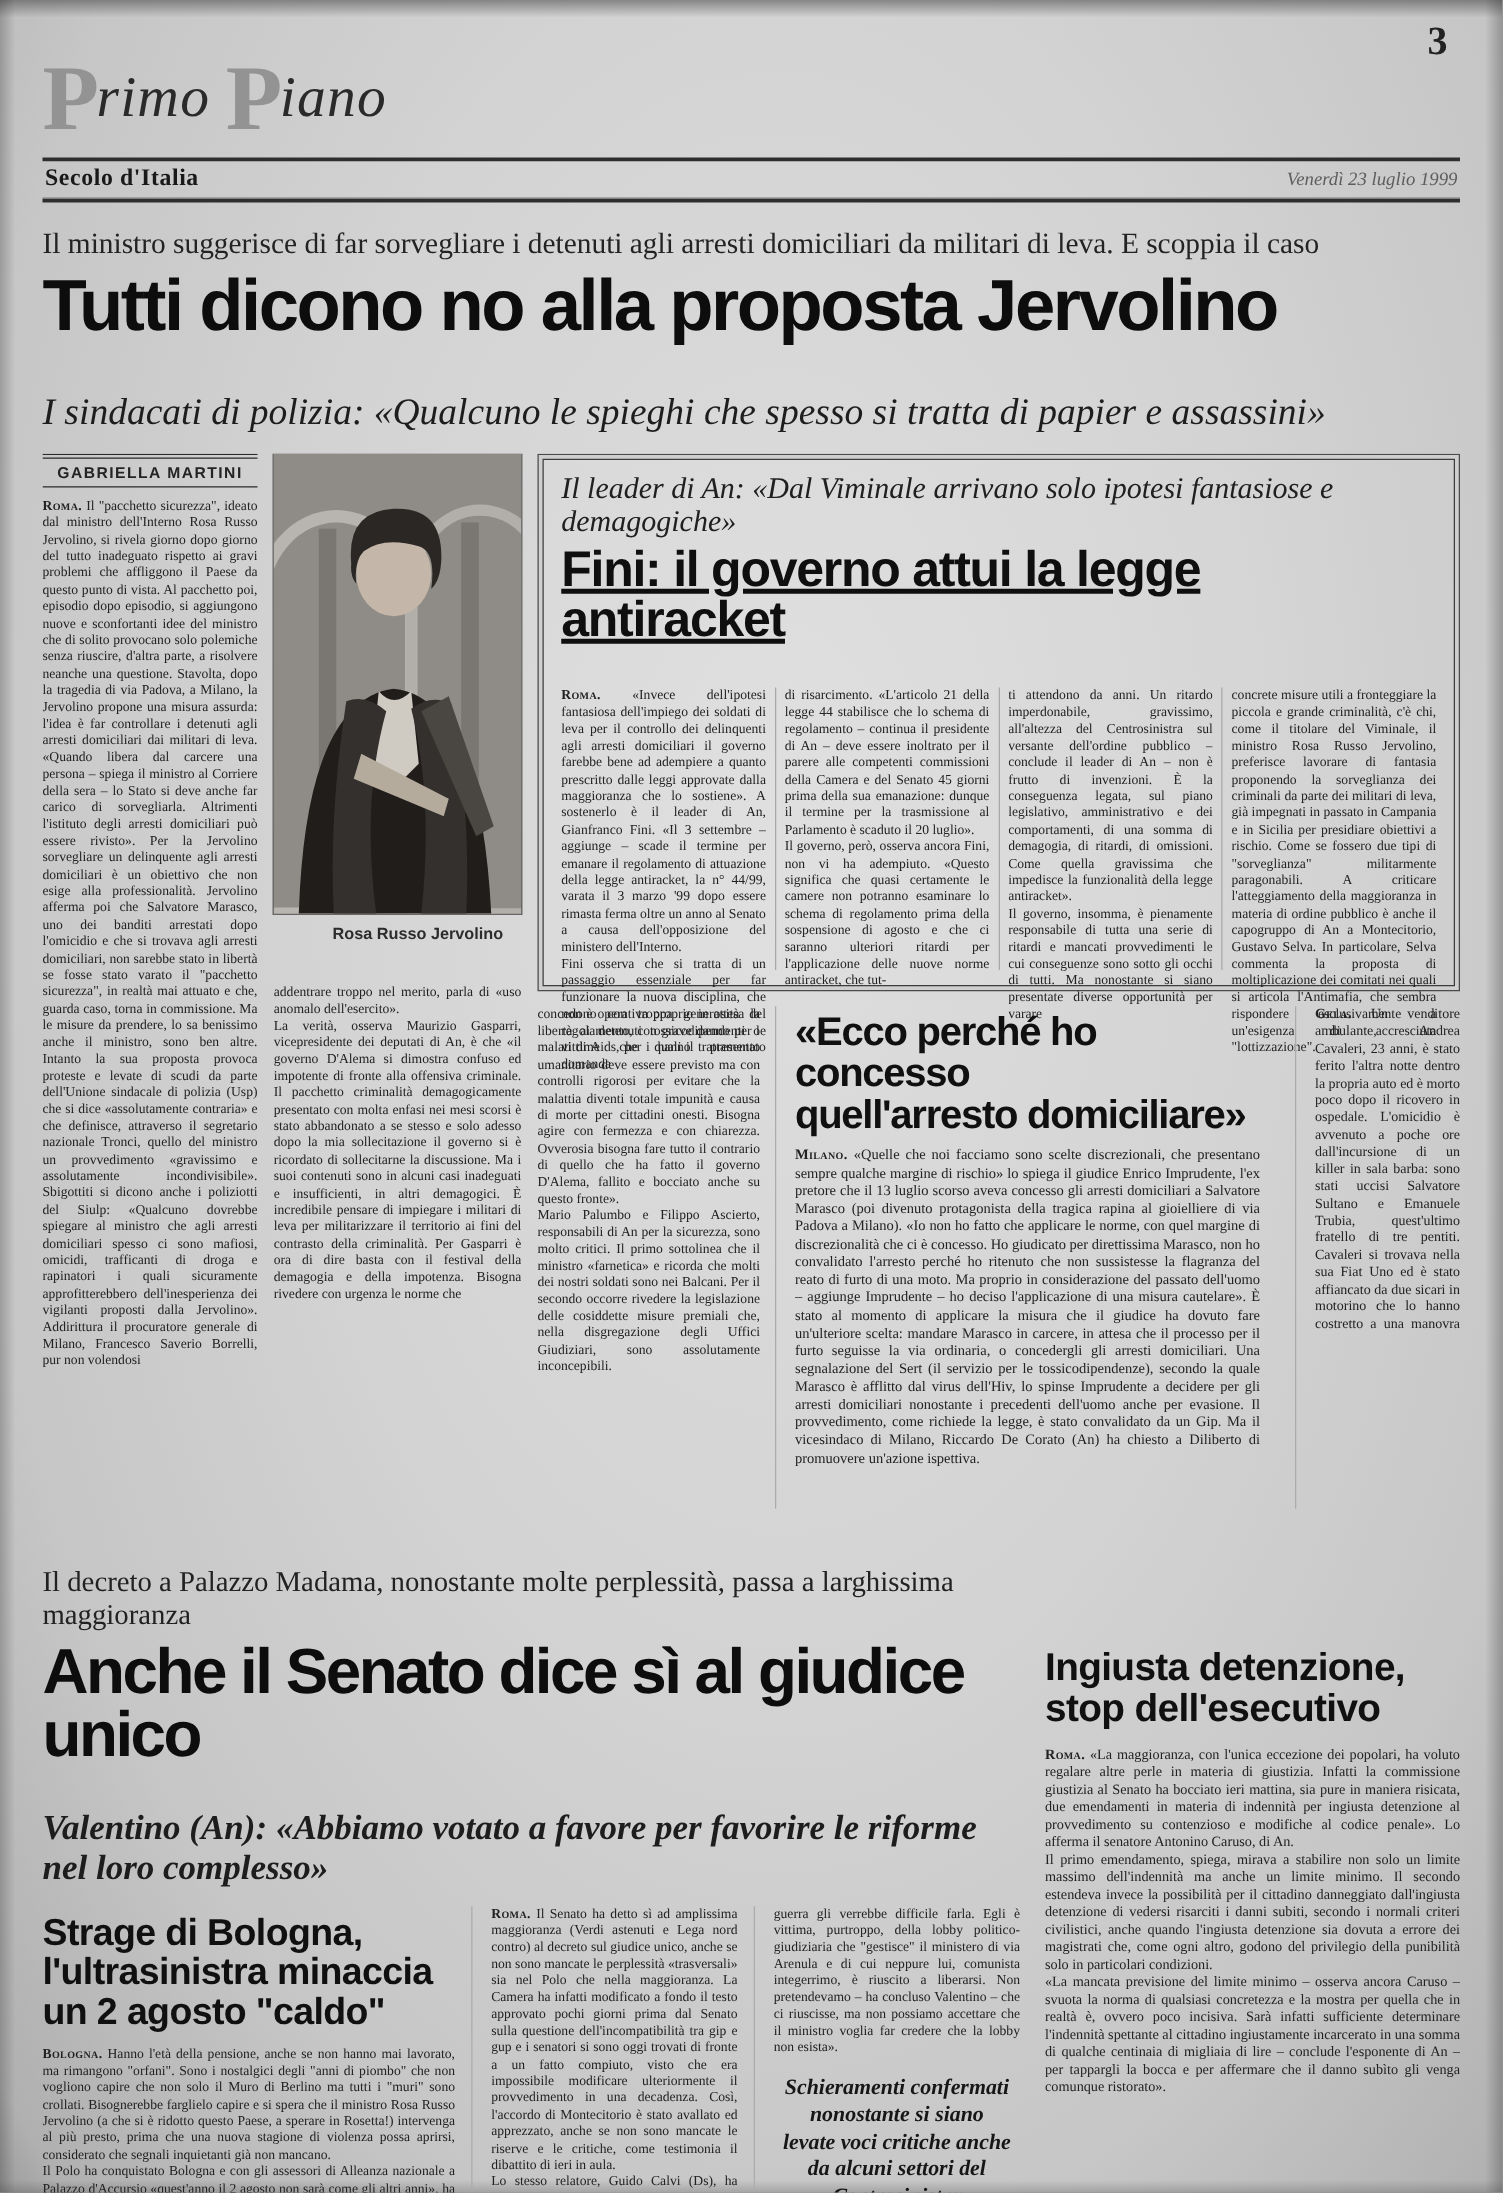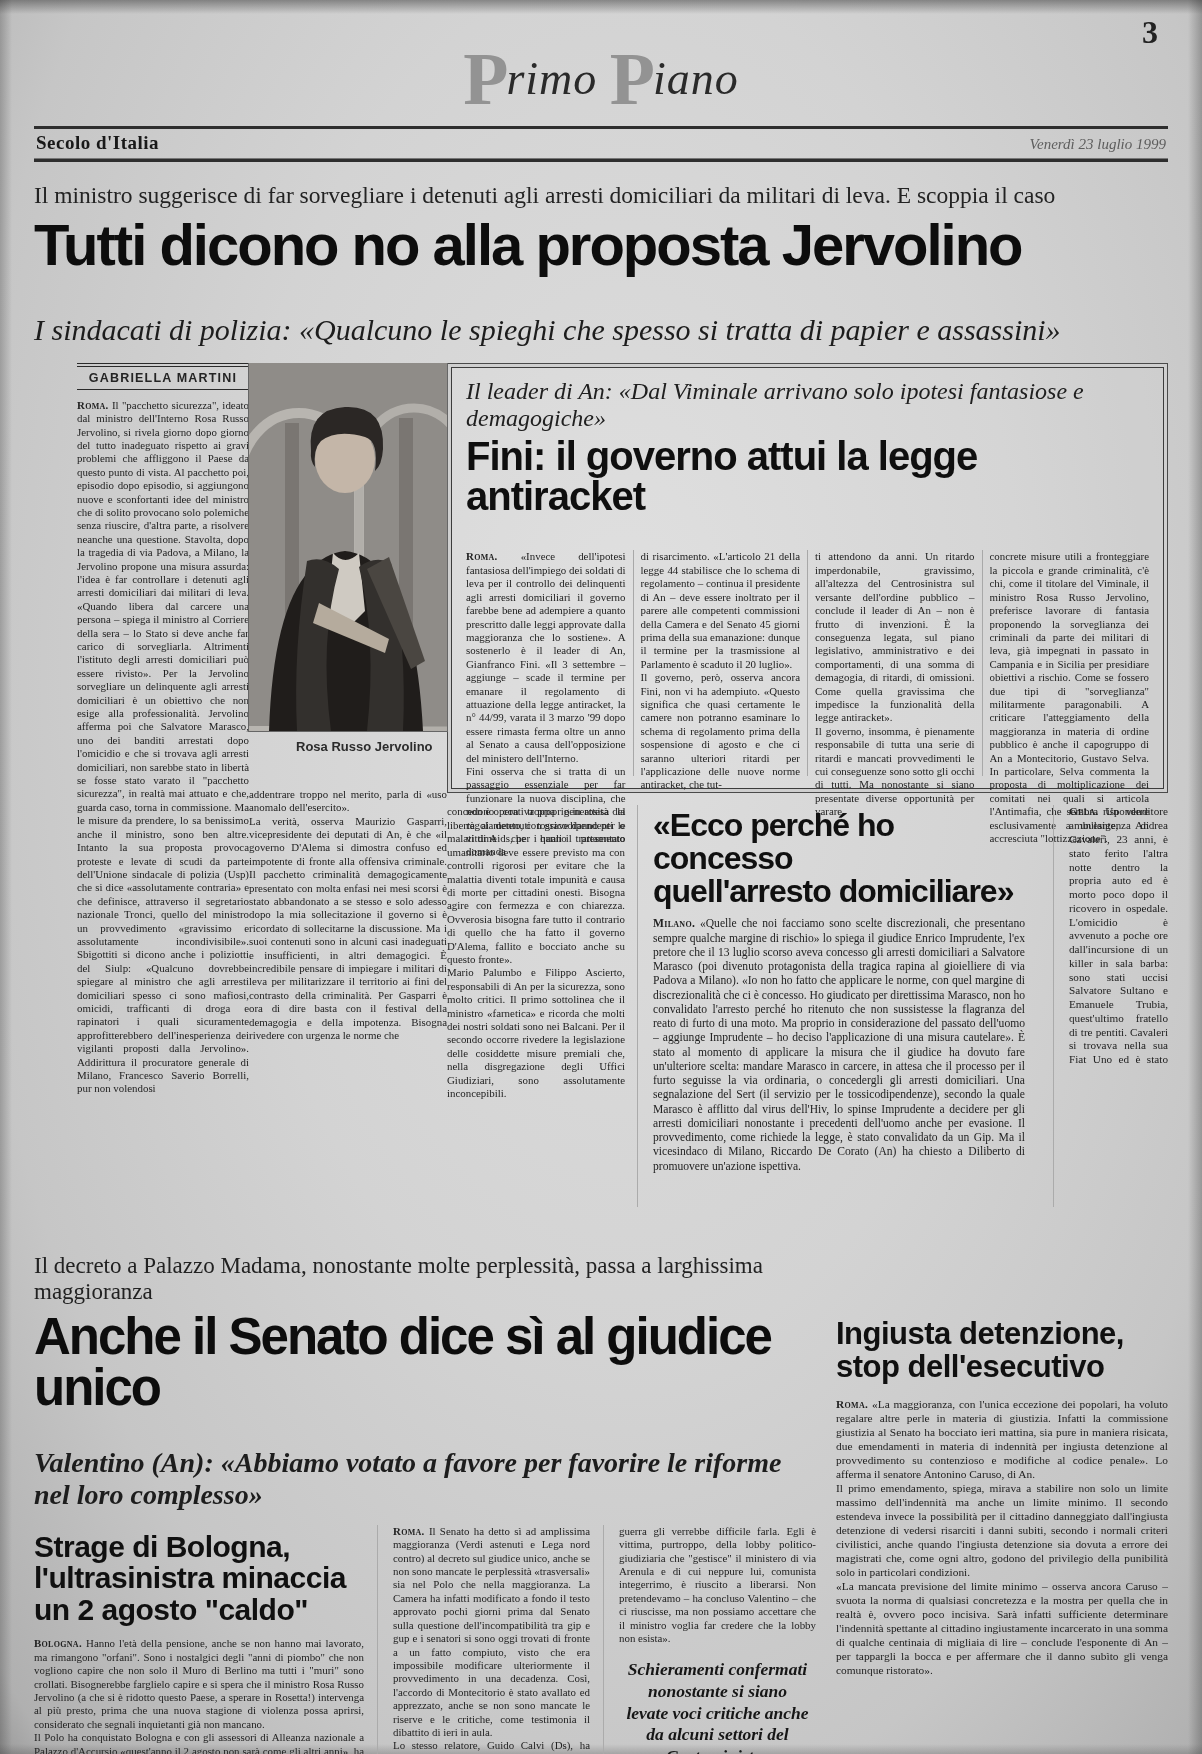--- a/index.html
+++ b/index.html
@@ -20,21 +20,21 @@
       linear-gradient(180deg, rgba(40,40,40,.45) 0px, rgba(40,40,40,0) 14px),
       linear-gradient(0deg, rgba(60,60,60,.25) 0px, rgba(60,60,60,0) 10px),
       linear-gradient(90deg, rgba(60,60,60,.30) 0px, rgba(60,60,60,0) 12px),
       linear-gradient(270deg, rgba(60,60,60,.35) 0px, rgba(60,60,60,0) 14px);
   }
   .content{position:relative;padding:14px 34px 0 34px;}
 
   
   .pagenum{position:absolute;top:14px;right:44px;font-size:32px;font-weight:bold;color:#222;}
   .section-title{
-    text-align:center;font-style:italic;font-size:46px;letter-spacing:1px;
+    text-align:left;font-style:italic;font-size:46px;letter-spacing:1px;
     color:#2a2a2a;margin-top:28px;line-height:1;
   }
   .section-title .bigP{
     font-style:normal;font-weight:bold;font-size:74px;color:#939393;
     vertical-align:-10px;letter-spacing:-2px;
   }
   .ruleband{margin-top:10px;border-top:3px solid #2e2e2e;border-bottom:3px solid #2e2e2e;text-align:right;}
   .ruleband-inner{
     display:flex;justify-content:space-between;align-items:baseline;
     padding:3px 2px 4px 2px;border-bottom:1px solid #777;
@@ -44,21 +44,21 @@
 
   
   .kicker{font-size:23.5px;margin-top:20px;color:#232323;}
   .main-headline{
     font-family:"Liberation Sans", sans-serif;font-weight:bold;
     font-size:58px;line-height:.98;letter-spacing:-2px;color:#0d0d0d;margin-top:8px;
   }
   .main-subhead{font-size:30px;font-style:italic;margin-top:10px;color:#1d1d1d;}
 
   
-  .main{display:flex;margin-top:16px;height:866px;overflow:hidden;margin-left:43px;}
+  .main{display:flex;gap:13px;margin-top:16px;height:866px;overflow:hidden;}
   .rail1{width:172px;flex:none;}
   .byline{
     font-family:"Liberation Sans", sans-serif;font-weight:bold;font-size:12.5px;
     letter-spacing:1.2px;text-align:center;color:#242424;
     border-top:4px double #2a2a2a;border-bottom:1px solid #2a2a2a;
     padding:4px 0 4px 0;margin-bottom:9px;
   }
   .bodytext{
     font-size:10.9px;line-height:1.23;text-align:justify;
     white-space:pre-line;color:#222;overflow:hidden;
@@ -79,21 +79,21 @@
   .rail2 .bodytext{margin-top:34px;height:430px;}
 
   .zone-right{flex:1;min-width:0;}
   .fini-box{
     border:1px solid #3c3c3c;box-shadow:0 0 0 3px #cfcfcf,0 0 0 4px #4a4a4a;
     padding:10px 14px 12px 14px;margin:4px 4px 0 4px;background:rgba(255,255,255,.06);
   }
   .fini-kicker{font-size:24px;font-style:italic;color:#202020;}
   .fini-headline{
     font-family:"Liberation Sans", sans-serif;font-weight:bold;
-    font-size:40px;letter-spacing:-1px;line-height:1.02;color:#0f0f0f;margin-top:4px;
+    font-size:40px;letter-spacing:-1px;line-height:1.02;color:#0f0f0f;margin-top:4px;text-decoration:underline;
   }
   .fini-cols{
     margin-top:10px;height:226px;
     column-count:4;column-gap:15px;column-rule:1px solid #a8a8a8;
   }
   .sub-row{display:flex;gap:15px;margin-top:16px;}
   .m3{width:178px;flex:none;border-right:1px solid #ababab;padding-right:12px;}
   .m3 .bodytext{height:330px;}
   .ecco{width:372px;flex:none;border-right:1px solid #ababab;padding-right:28px;}
   .ecco-headline{

